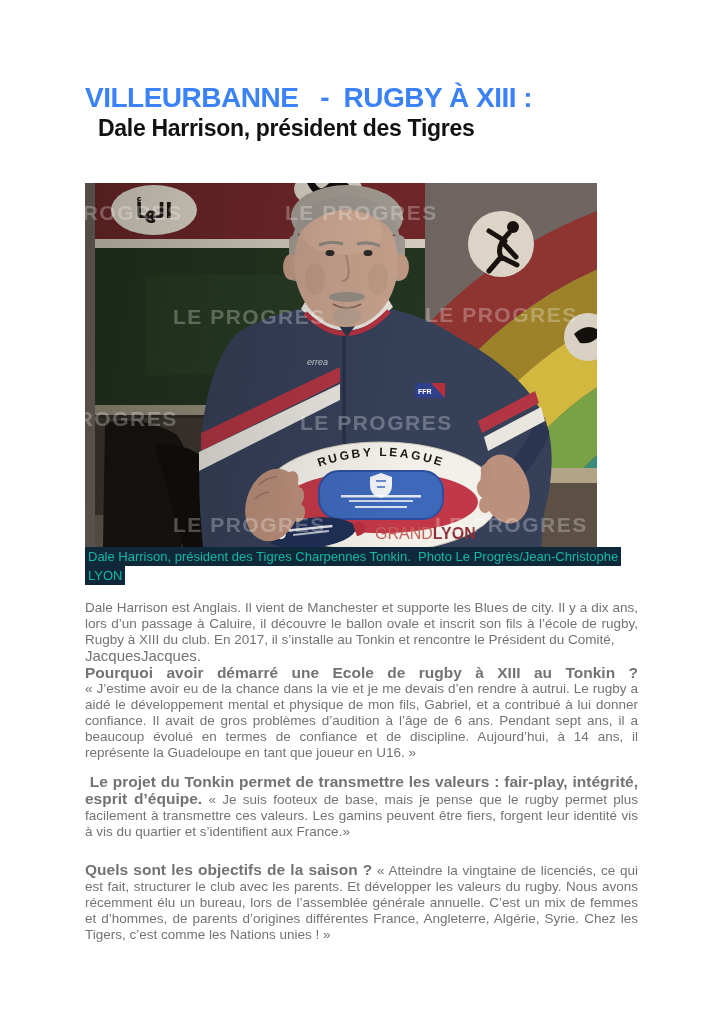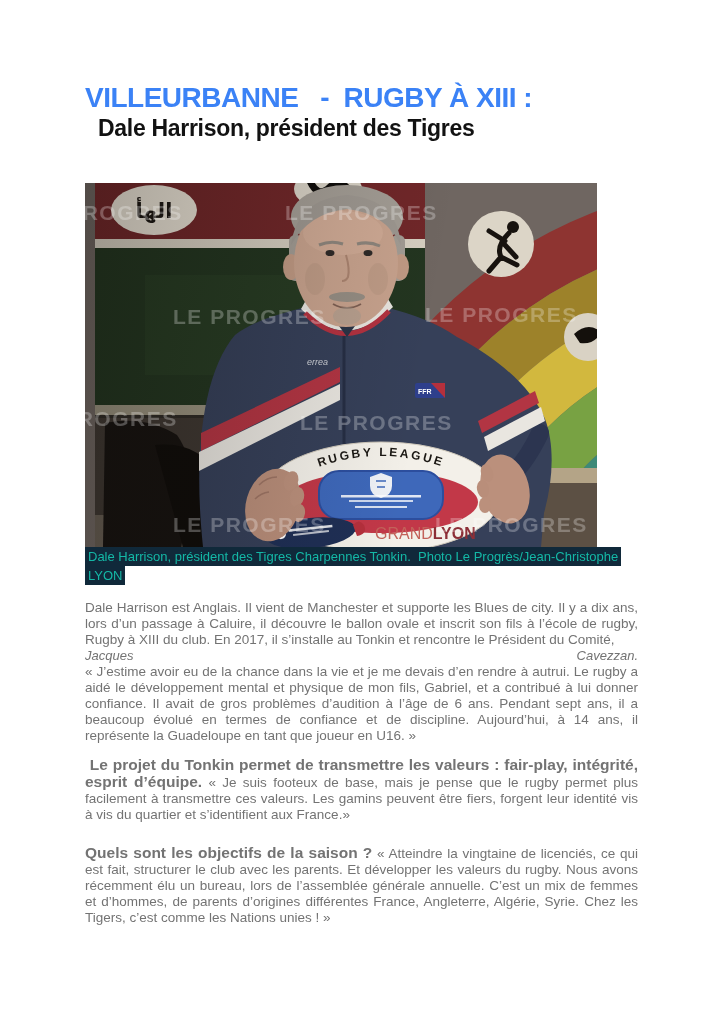--- a/index.html
+++ b/index.html
@@ -15,21 +15,21 @@
   .shade{position:absolute;left:0;top:0;right:0;bottom:0;
          background:linear-gradient(100deg,rgba(8,6,4,.28),rgba(8,6,4,.07) 45%,rgba(8,6,4,0) 65%);}
   .wm{position:absolute;font-size:21px;font-weight:bold;letter-spacing:1.5px;
       color:rgba(255,255,255,.27);white-space:nowrap;z-index:6;}
   .caption{position:absolute;left:85px;top:547px;width:553px;font-size:13px;line-height:15px;color:#14b8a6;}
   .caption .line{margin:0;}
   .cap{background:#10293a;padding:2px 3px;display:inline-block;}
   .article{position:absolute;left:85px;top:600px;width:553px;color:#737373;}
   .article p{margin:0;}
   .body{font-size:13.5px;line-height:16px;text-align:justify;}
-  .split{display:flex;justify-content:space-between;font-size:13px;line-height:16px;font-style:italic;}
+  .split{display:flex;justify-content:flex-start;font-size:15px;line-height:16px;}
   .qhead{font-size:15.5px;line-height:17px;font-weight:bold;text-align:justify;text-align-last:justify;}
   .qhead-inline{font-size:15.5px;font-weight:bold;}
   .mt1{margin-top:13px !important;}
   .mt2{margin-top:22px !important;}
 </style>
 </head>
 <body>
 
 <div class="page">
 
@@ -192,20 +192,21 @@
 
   <div class="caption">
     <div class="line"><span class="cap">Dale Harrison, président des Tigres Charpennes Tonkin. &nbsp;Photo Le Progrès/Jean-Christophe</span></div>
     <div class="line"><span class="cap">LYON</span></div>
   </div>
 
   <div class="article">
     <p class="body">Dale Harrison est Anglais. Il vient de Manchester et supporte les Blues de city. Il y a dix ans, lors d’un passage à Caluire, il découvre le ballon ovale et inscrit son fils à l’école de rugby, Rugby à XIII du club. En 2017, il s’installe au Tonkin et rencontre le Président du Comité,</p>
     <div class="split">
       <span>Jacques</span>
-      <span>Cavezzan.</span>
+      <span>Jacques.</span>
     </div>
+    <p class="qhead">Pourquoi avoir démarré une Ecole de rugby à XIII au Tonkin ?</p>
     <p class="body">« J’estime avoir eu de la chance dans la vie et je me devais d’en rendre à autrui. Le rugby a aidé le développement mental et physique de mon fils, Gabriel, et a contribué à lui donner confiance. Il avait de gros problèmes d’audition à l’âge de 6 ans. Pendant sept ans, il a beaucoup évolué en termes de confiance et de discipline. Aujourd’hui, à 14 ans, il représente la Guadeloupe en tant que joueur en U16. »</p>
     <p class="body mt1"><span class="qhead-inline">&nbsp;Le projet du Tonkin permet de transmettre les valeurs : fair-play, intégrité, esprit d’équipe.</span><span> « Je suis footeux de base, mais je pense que le rugby permet plus facilement à transmettre ces valeurs. Les gamins peuvent être fiers, forgent leur identité vis à vis du quartier et s’identifient aux France.»</span></p>
     <p class="body mt2"><span class="qhead-inline">Quels sont les objectifs de la saison ?</span><span> « Atteindre la vingtaine de licenciés, ce qui est fait, structurer le club avec les parents. Et développer les valeurs du rugby. Nous avons récemment élu un bureau, lors de l’assemblée générale annuelle. C’est un mix de femmes et d’hommes, de parents d’origines différentes France, Angleterre, Algérie, Syrie. Chez les Tigers, c’est comme les Nations unies ! »</span></p>
   </div>
 
 </div>
 
 </body></html>

